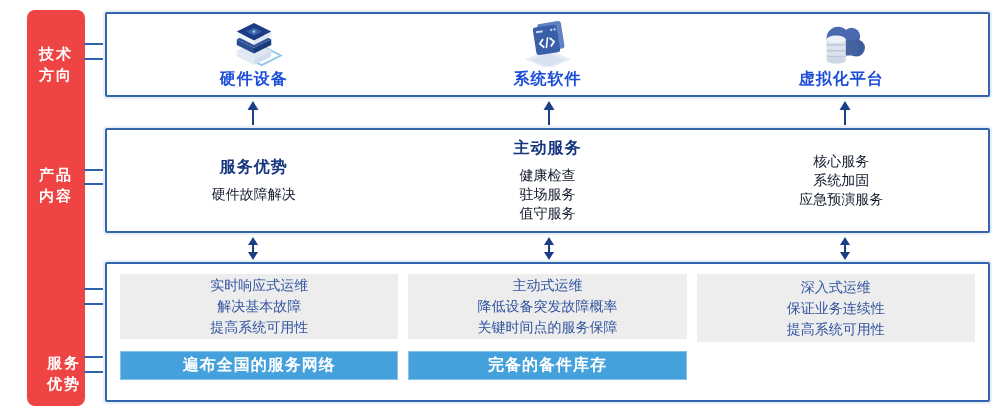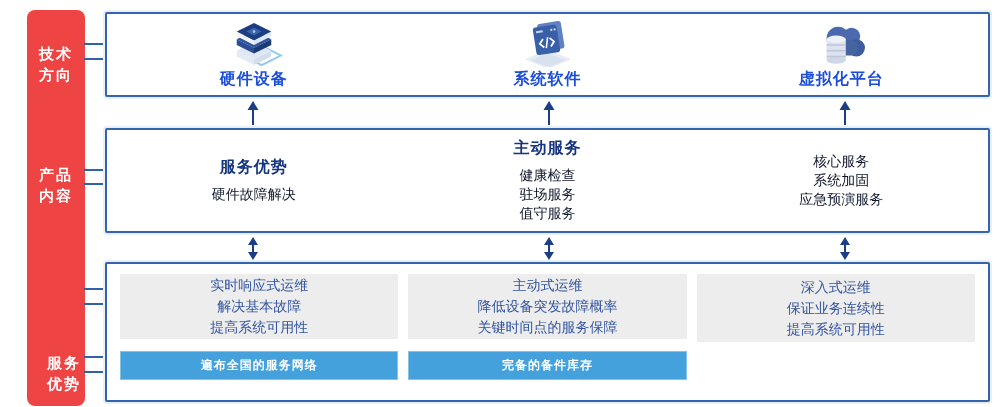--- a/index.html
+++ b/index.html
@@ -27,21 +27,21 @@
   .tech-icon{height:48px;display:flex;align-items:flex-end;}
   
   .svc-col{flex:1;display:flex;flex-direction:column;justify-content:center;text-align:center;}
   .svc-title{font-size:16px;font-weight:bold;color:#16357e;margin-bottom:7px;letter-spacing:1px;}
   .svc-item{font-size:14px;color:#0f172a;line-height:19px;}
   
   .pos-col{flex:1;display:flex;flex-direction:column;}
   .pos-panel{background:#ededed;height:68px;display:flex;flex-direction:column;
     justify-content:center;text-align:center;}
   .pos-line{font-size:14px;color:#31549f;line-height:21px;}
-  .banner{margin-top:12px;height:30px;background:#45a1dc;color:#ffffff;font-size:12px;
+  .banner{margin-top:12px;height:30px;background:#45a1dc;color:#ffffff;font-size:16px;
     font-weight:bold;display:flex;align-items:center;justify-content:center;
     letter-spacing:1px;box-shadow:inset 0 0 0 1px rgba(255,255,255,.35);}
   
   .arrow{position:absolute;}
 </style>
 </head>
 <body>
 
 <div class="stage">
 

